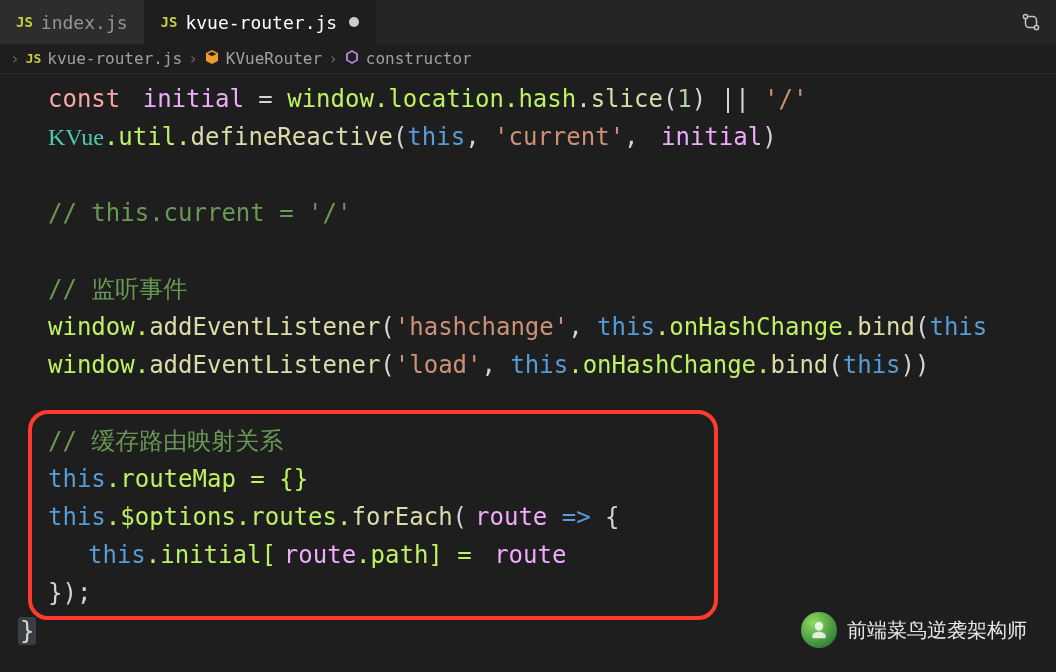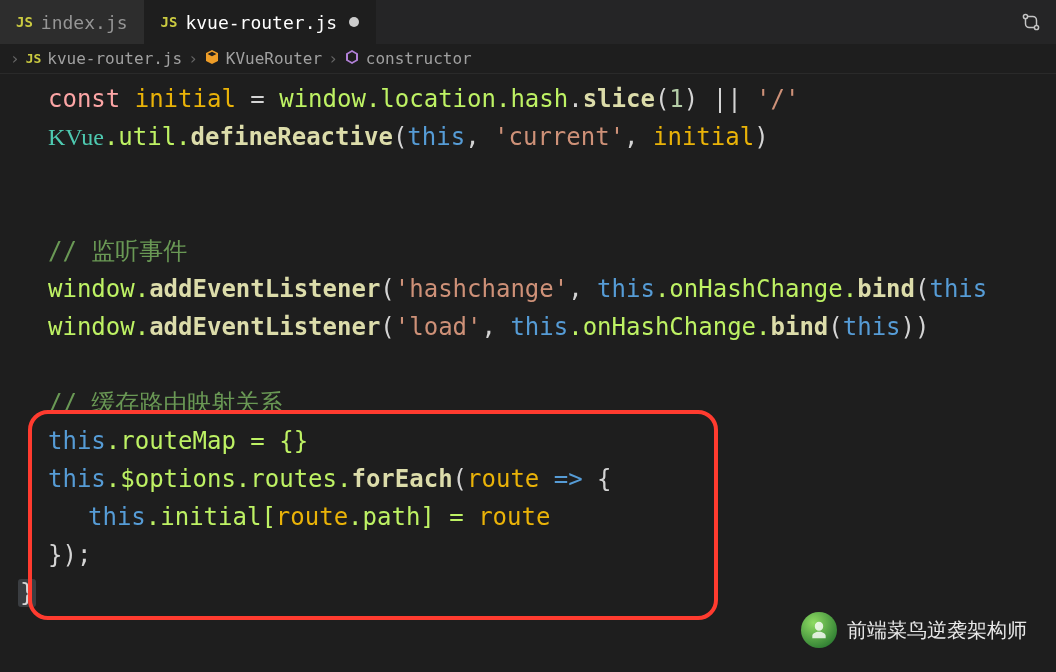--- a/index.html
+++ b/index.html
@@ -94,24 +94,24 @@
   }
   .code-line {
     padding-left: 18px;
     white-space: pre;
   }
   .indent { padding-left: 48px; }
   .indent2 { padding-left: 88px; }
 
   
   .kw   { color: #fca5a5; }   
-  .var1 { color: #eab308; }   
+  .var1 { color: #f0abfc; margin-left: 8px; }   
   .obj  { color: #4ec9b0; font-family: Liberation Serif, serif; }   
   .prop { color: #bef264; }   
-  .func { color: #dcdcaa; font-weight: bold; }   
+  .func { color: #dcdcaa; }   
   .str  { color: #ce9178; }   
   .num  { color: #b5cea8; }   
   .op   { color: #d4d4d4; }   
   .pun  { color: #d4d4d4; }
   .this { color: #569cd6; }   
   .cmt  { color: #6a9955; }   
   .arrow{ color: #569cd6; }
 
   
   .highlight-box {
@@ -200,20 +200,21 @@
 </div>
 
 <div class="code-area">
 
   <div class="code-line indent"><span class="kw">const</span> <span class="var1">initial</span><span class="op"> = </span><span class="prop">window.location.hash</span><span class="pun">.</span><span class="func">slice</span><span class="pun">(</span><span class="num">1</span><span class="pun">)</span><span class="op"> || </span><span class="str">'/'</span></div>
 
   <div class="code-line indent"><span class="obj">KVue</span><span class="prop">.util.</span><span class="func">defineReactive</span><span class="pun">(</span><span class="this">this</span><span class="pun">, </span><span class="str">'current'</span><span class="pun">, </span><span class="var1">initial</span><span class="pun">)</span></div>
 
   <div class="code-line indent">&nbsp;</div>
 
+  <div class="code-line indent"><span class="cmt">// this.current = '/'</span></div>
 
   <div class="code-line indent">&nbsp;</div>
 
   <div class="code-line indent"><span class="cmt">// 监听事件</span></div>
 
   <div class="code-line indent"><span class="prop">window.</span><span class="func">addEventListener</span><span class="pun">(</span><span class="str">'hashchange'</span><span class="pun">, </span><span class="this">this</span><span class="prop">.onHashChange.</span><span class="func">bind</span><span class="pun">(</span><span class="this">this</span></div>
 
   <div class="code-line indent"><span class="prop">window.</span><span class="func">addEventListener</span><span class="pun">(</span><span class="str">'load'</span><span class="pun">, </span><span class="this">this</span><span class="prop">.onHashChange.</span><span class="func">bind</span><span class="pun">(</span><span class="this">this</span><span class="pun">))</span></div>
 
   <div class="code-line indent">&nbsp;</div>

